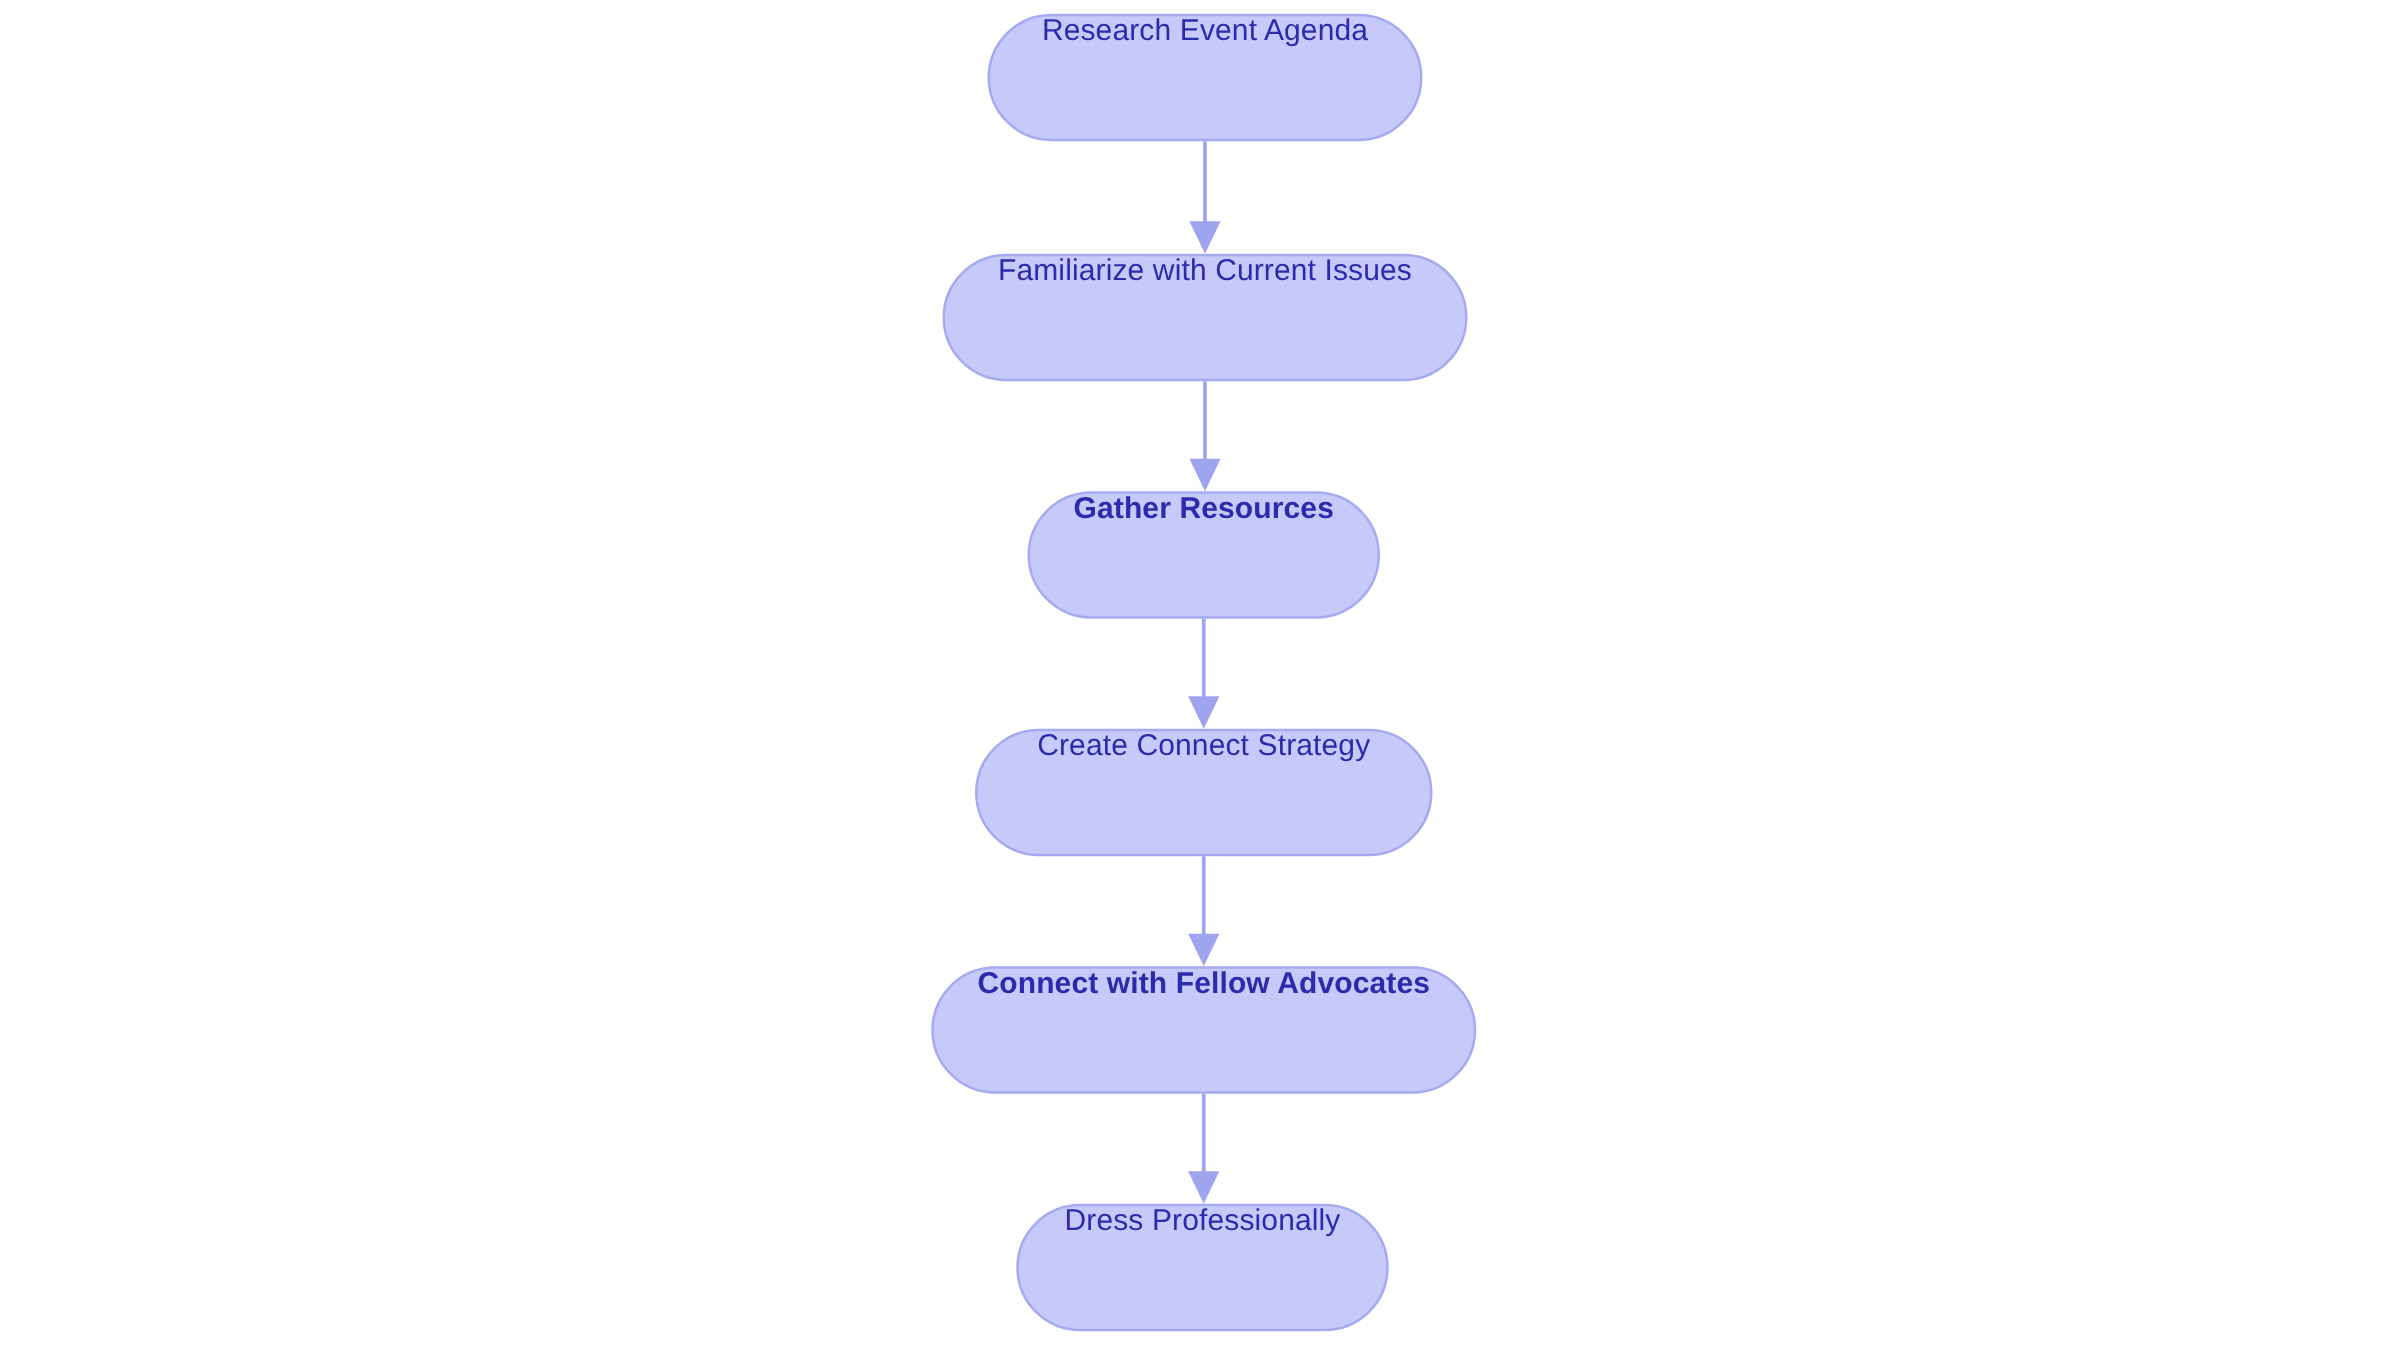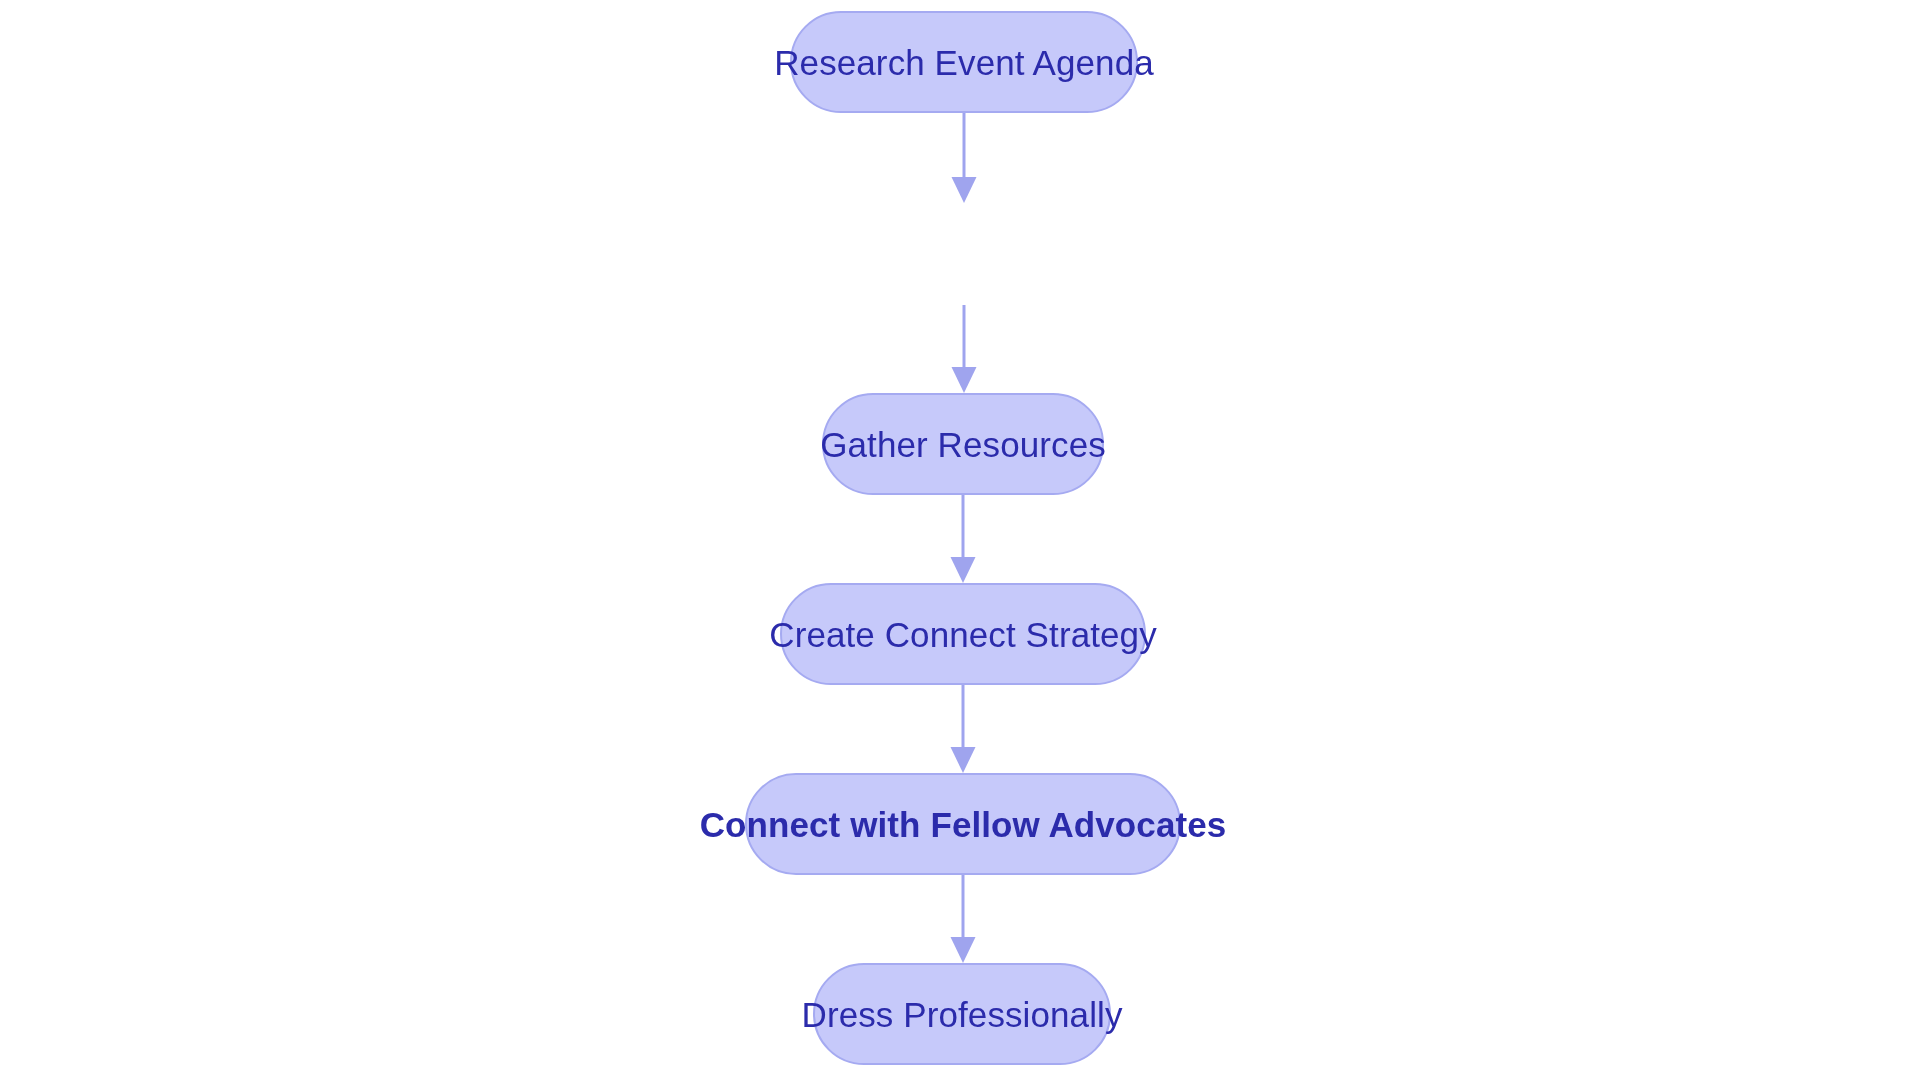--- a/index.html
+++ b/index.html
@@ -17,27 +17,26 @@
   #flow-canvas {
     position: relative;
     width: 1920px;
     height: 1083px;
     background: #ffffff;
   }
   .node {
     position: absolute;
     box-sizing: border-box;
     display: flex;
-    align-items: center;
     justify-content: center;
     background: #c6c9fa;
     border: 2px solid #a5aaf1;
     border-radius: 999px;
     color: #2b2bab;
-    font-size: 35px;
+    font-size: 24px;
     font-weight: 400;
     letter-spacing: 0.1px;
     white-space: nowrap;
     line-height: 1;
   }
   .node-label {
     display: block;
     padding: 0 10px;
   }
   .connector {
@@ -66,22 +65,25 @@
         <polygon points="950.5,747 975.5,747 963,773" fill="#9fa4ee"></polygon>
         <line x1="963" y1="875" x2="963" y2="939" stroke="#9fa4ee" stroke-width="3"></line>
         <polygon points="950.5,937 975.5,937 963,963" fill="#9fa4ee"></polygon>
       </svg>
     </div>
 
   <div class="node" id="n0" style="left: 790px; top: 11px; width: 348px; height: 102px; background: rgb(198, 201, 250); border-color: rgb(165, 170, 241); color: rgb(43, 43, 171);">
     <span class="node-label">Research Event Agenda</span>
   </div>
 
+  <div class="node" id="n1" style="left: 754px; top: 203px; width: 420px; height: 102px; background: rgb(198, 201, 250); border-color: rgb(165, 170, 241); color: rgb(43, 43, 171);">
+    <span class="node-label">Familiarize with Current Issues</span>
+  </div>
 
-  <div class="node" id="n2" style="left: 822px; top: 393px; width: 282px; height: 102px; background: rgb(198, 201, 250); border-color: rgb(165, 170, 241); color: rgb(43, 43, 171);">
+  <div class="node" id="n2" style="left: 822px; top: 393px; width: 282px; height: 102px; background: rgb(198, 201, 250); border-color: rgb(165, 170, 241); color: rgb(43, 43, 171); font-weight: bold;">
     <span class="node-label">Gather Resources</span>
   </div>
 
   <div class="node" id="n3" style="left: 780px; top: 583px; width: 366px; height: 102px; background: rgb(198, 201, 250); border-color: rgb(165, 170, 241); color: rgb(43, 43, 171);">
     <span class="node-label">Create Connect Strategy</span>
   </div>
 
   <div class="node" id="n4" style="left: 745px; top: 773px; width: 436px; height: 102px; background: rgb(198, 201, 250); border-color: rgb(165, 170, 241); color: rgb(43, 43, 171); font-weight: bold;">
     <span class="node-label">Connect with Fellow Advocates</span>
   </div>

